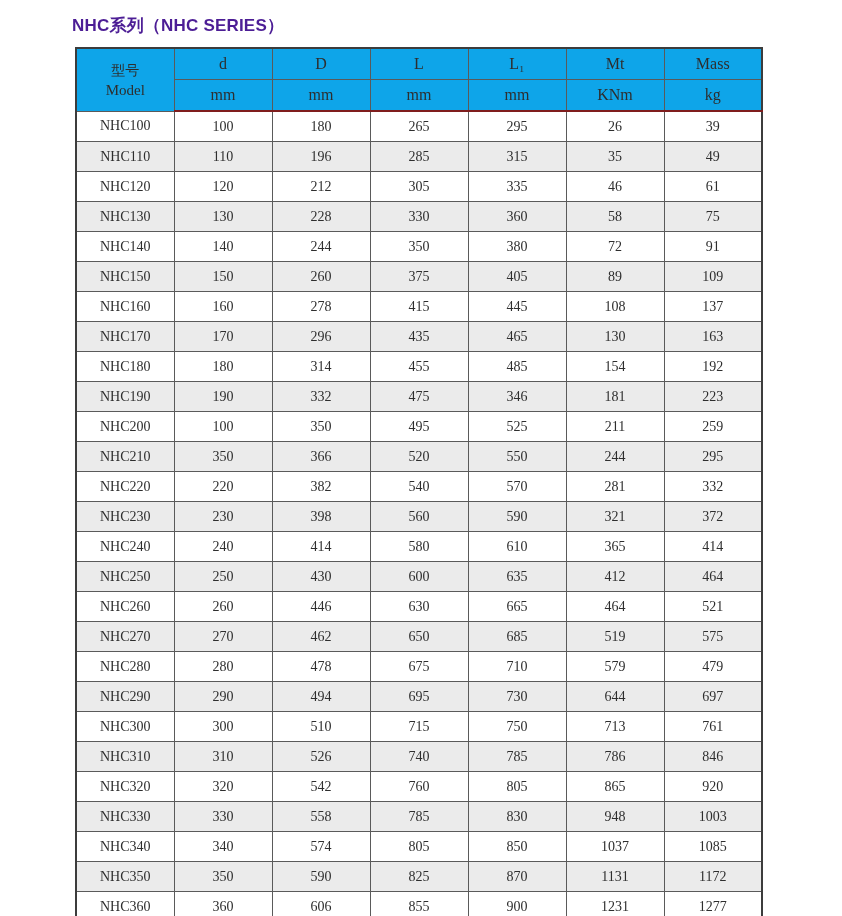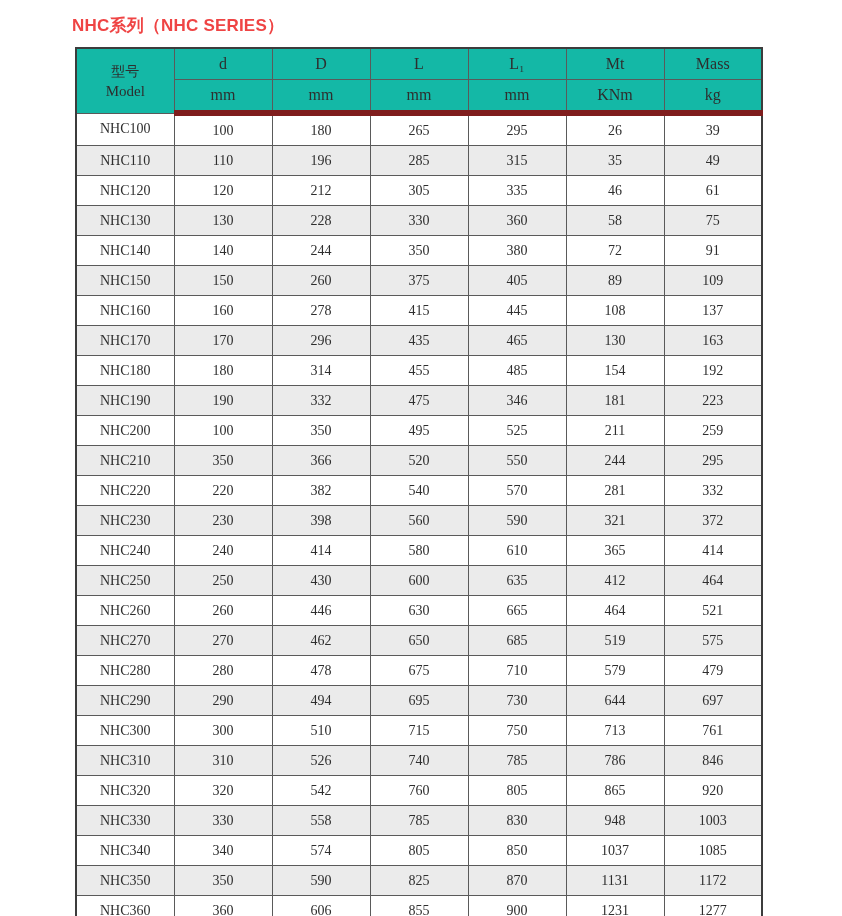--- a/index.html
+++ b/index.html
@@ -13,55 +13,55 @@
     height: 916px;
     background: #ffffff;
     overflow: hidden;
   }
   .title {
     margin: 0;
     padding: 14px 0 10px 72px;
     font-family: "Liberation Sans", "DejaVu Sans", sans-serif;
     font-weight: 700;
     font-size: 17px;
-    color: #ef4444;
+    color: #4c1d95;
     letter-spacing: 0.2px;
   }
   table.spec-table {
     border-collapse: collapse;
     table-layout: fixed;
     width: 688px;
     margin-left: 75px;
     border: 2px solid #3c3c3c;
     font-family: "Liberation Serif", "DejaVu Serif", serif;
   }
   .spec-table th,
   .spec-table td {
     border: 1px solid #5a5a5a;
     text-align: center;
     vertical-align: middle;
     padding: 0;
     color: #2e2e2e;
   }
   .spec-table thead th {
-    background: #14b8a6;
+    background: #0ea5e9;
     font-weight: 400;
     font-size: 16px;
     height: 30px;
   }
   .spec-table thead .model-th {
     font-size: 15px;
     line-height: 1.35;
   }
   .spec-table thead .model-th .cn {
     font-size: 14px;
     font-family: "Liberation Sans", "DejaVu Sans", sans-serif;
   }
   .spec-table thead tr:last-child th {
-    border-bottom: 6px solid #7f1d1d;
+    border-bottom: 2px solid #7f1d1d;
   }
   .spec-table tbody td {
     font-size: 14px;
     height: 29px;
     background: #ffffff;
   }
   .spec-table tbody tr:nth-child(even) td {
     background: #ebebeb;
   }
 </style>

